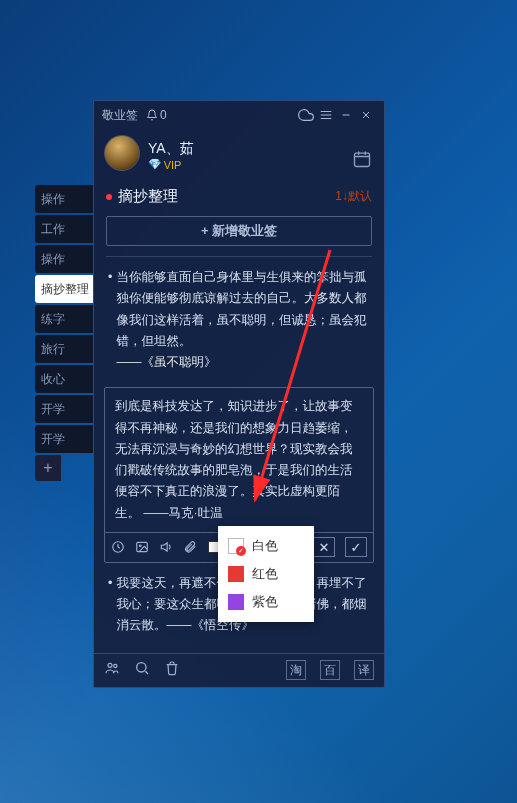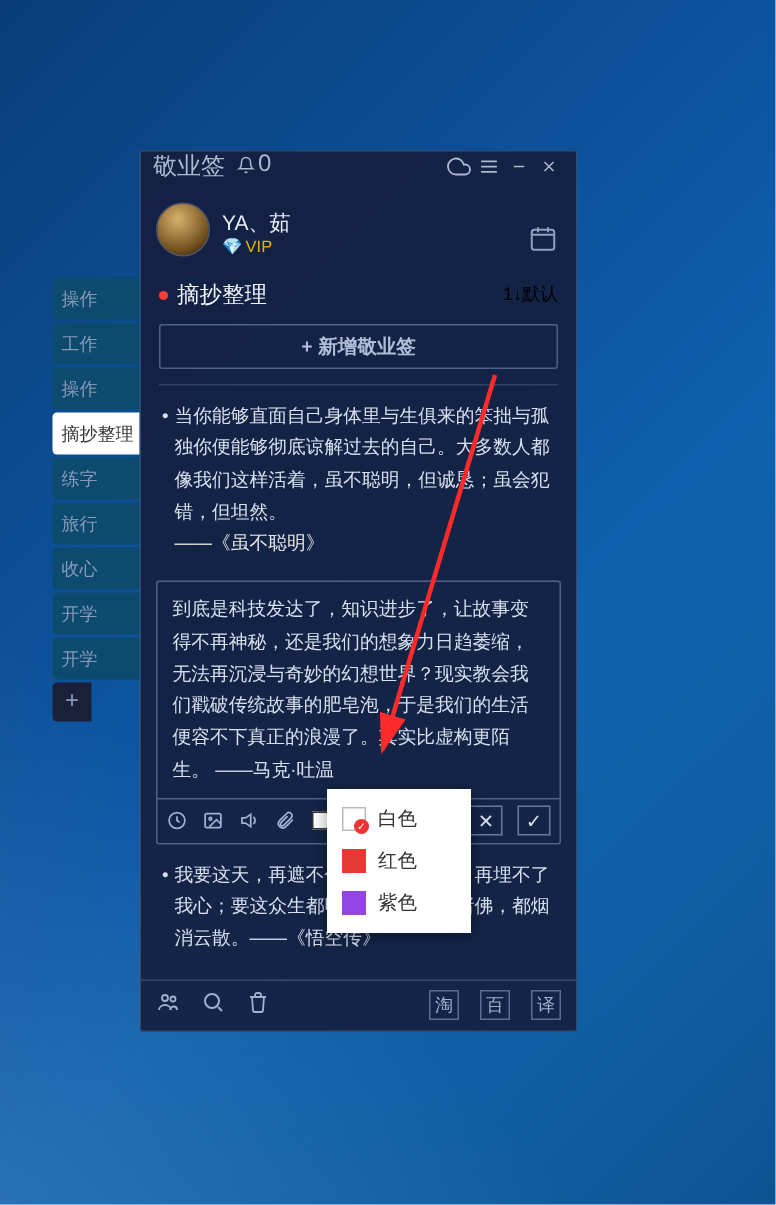--- a/index.html
+++ b/index.html
@@ -1,40 +1,40 @@
 <!DOCTYPE html>
 <html><head>
 <meta charset="utf-8">
 <style>
   * { margin: 0; padding: 0; box-sizing: border-box; font-family: "Microsoft YaHei", sans-serif; }
   body { width: 517px; height: 803px; background: linear-gradient(135deg, #0a3d7a 0%, #0d5aa7 50%, #1a7fc4 100%); position: relative; overflow: hidden; }
   body::before { content:""; position:absolute; inset:0; background:
     linear-gradient(45deg, rgba(255,255,255,0.1) 0%, transparent 30%),
     linear-gradient(-45deg, rgba(0,40,100,0.5) 0%, transparent 40%); }
   .side-tabs { position: absolute; left: 35px; top: 185px; z-index: 1; }
-  .side-tab { width: 58px; height: 28px; background: #0c4a6e; color: #8899bb; font-size: 12px; display: flex; align-items: center; padding-left: 6px; margin-bottom: 2px; border-radius: 3px 0 0 3px; overflow: hidden; white-space: nowrap; }
+  .side-tab { width: 58px; height: 28px; background: #0f172a; color: #8899bb; font-size: 12px; display: flex; align-items: center; padding-left: 6px; margin-bottom: 2px; border-radius: 3px 0 0 3px; overflow: hidden; white-space: nowrap; }
   .side-tab.active { background: #fff; color: #333; }
   .side-tab.plus { width: 26px; height: 26px; background: #1a1f3a; color: #8899bb; justify-content: center; padding: 0; font-size: 16px; }
   .app { position: absolute; left: 93px; top: 100px; width: 292px; background: rgba(20, 30, 60, 0.9); border: 1px solid rgba(100, 130, 180, 0.4); border-radius: 2px; z-index: 2; color: #d0d8e8; }
-  .titlebar { height: 28px; display: flex; align-items: flex-start; padding: 0 8px; font-size: 16px; color: #aeb9d0; }
+  .titlebar { height: 28px; display: flex; align-items: center; padding: 0 8px; font-size: 12px; color: #aeb9d0; }
   .titlebar .app-name { flex: 0 0 auto; }
   .titlebar .bell { margin-left: 8px; display: flex; align-items: center; gap: 2px; }
   .titlebar .spacer { flex: 1; }
   .titlebar .win-btn { width: 20px; height: 20px; display: flex; align-items: center; justify-content: center; color: #aeb9d0; }
   .profile { display: flex; align-items: flex-end; padding: 6px 10px 10px; }
   .avatar { width: 36px; height: 36px; border-radius: 50%; background: radial-gradient(circle at 40% 30%, #d9b36b, #6b4a1a 70%, #000); border: 1px solid #556; }
   .profile-text { margin-left: 8px; }
   .profile-name { font-size: 14px; color: #e6edf7; }
   .profile-vip { font-size: 11px; color: #e6b400; display: flex; align-items: center; gap: 2px; }
   .profile .flex { flex: 1; }
   .cal-icon { width: 24px; height: 24px; color: #8fa0c0; display:flex; align-items:center; justify-content:center; }
   .section-head { display: flex; align-items: center; padding: 6px 12px; font-size: 15px; color: #eef3fb; }
   .section-head .dot { width: 6px; height: 6px; background: #ff3b3b; border-radius: 50%; margin-right: 6px; }
   .section-head .flex { flex: 1; }
-  .section-head .sort { font-size: 12px; color: #000000; }
+  .section-head .sort { font-size: 12px; color: #c2410c; }
   .add-btn { margin: 4px 12px 10px; border: 1px solid rgba(140,160,200,0.5); height: 30px; display: flex; align-items: center; justify-content: center; font-size: 13px; color: #b0bdd8; border-radius: 2px; font-weight: bold; }
   .divider { height: 1px; background: rgba(140,160,200,0.25); margin: 2px 12px; }
   .note { padding: 8px 14px; font-size: 12.5px; line-height: 1.7; color: #d8e0ef; display: flex; }
   .note .bullet { margin-right: 4px; }
   .note .note-body { flex: 1; }
   .note .attribution { color: #e6e6e6; }
   .editor { margin: 6px 10px 2px; border: 1px solid rgba(140,160,200,0.5); border-radius: 2px; }
   .editor-text { padding: 8px 10px; font-size: 12.5px; line-height: 1.7; color: #d8e0ef; min-height: 110px; }
   .editor-toolbar { height: 30px; border-top: 1px solid rgba(140,160,200,0.5); display: flex; align-items: center; padding: 0 6px; gap: 10px; color: #9fb0d0; font-size: 12px; }
   .editor-toolbar .tool { width: 14px; height: 14px; display: flex; align-items: center; justify-content: center; }

